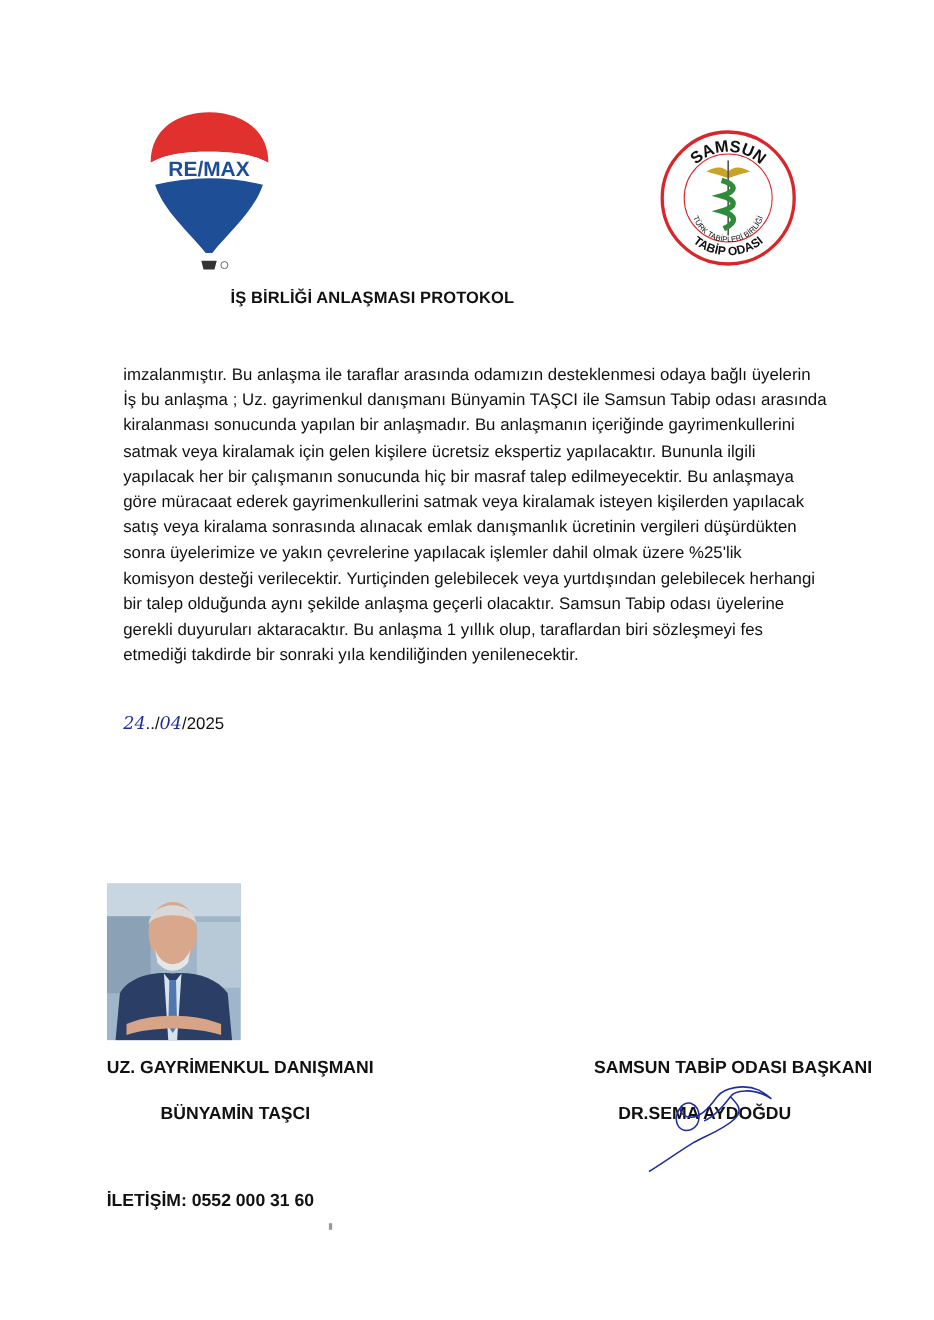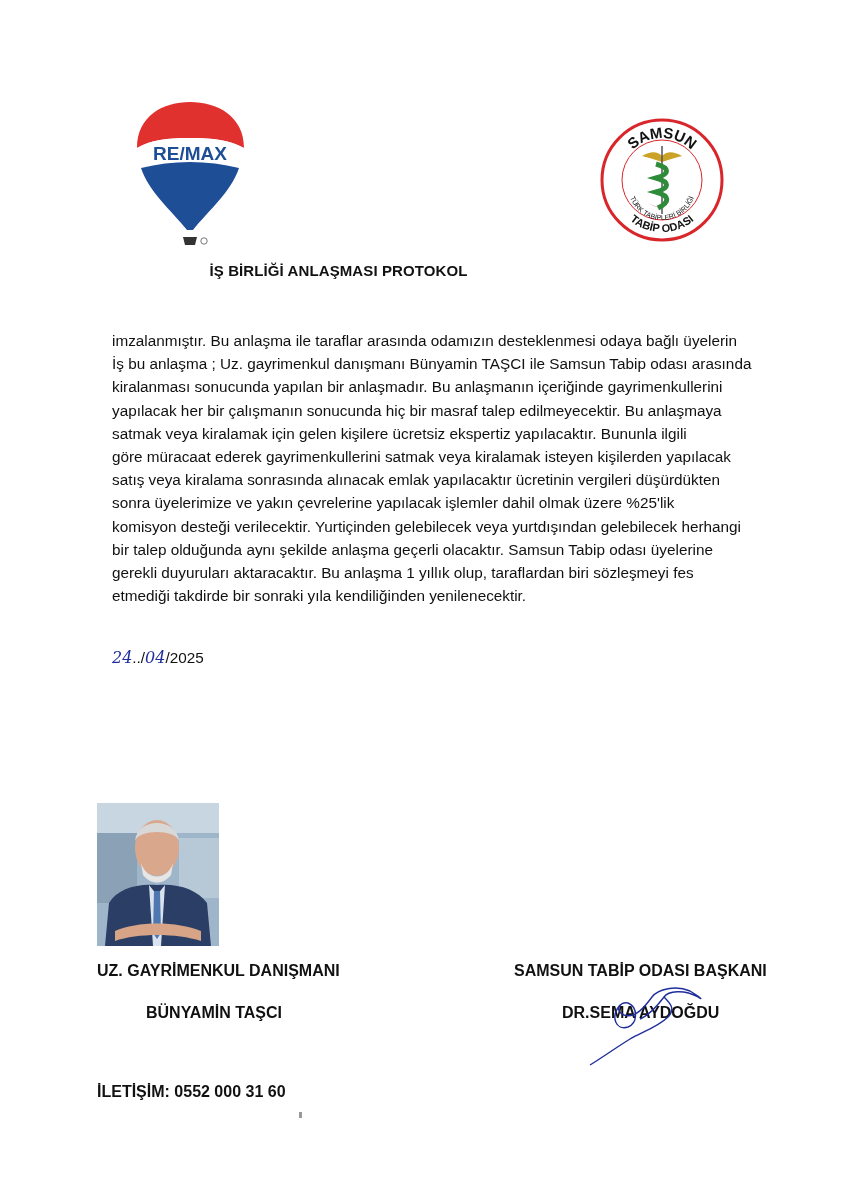--- a/index.html
+++ b/index.html
@@ -21,21 +21,21 @@
     #doc-body .line { white-space: nowrap; display: block; }
     #date-line { left: 112px; top: 648px; font-size: 15.3px; }
     .hand { font-family: "DejaVu Serif", serif; font-style: italic; color: #1f2e9c; font-size: 16px; text-align: center; }
     
     #photo { left: 97px; top: 803px; width: 122px; height: 143px; overflow: hidden; }
     
     .sig-bold { font-weight: bold; font-size: 16px; white-space: nowrap; }
     #left-role { left: 97px; top: 962px; }
     #left-name { left: 146px; top: 1004px; }
     #left-contact { left: 97px; top: 1083px; }
-    #right-role { left: 514px; top: 962px; }
+    #right-role { left: 540px; top: 962px; }
     #right-name { left: 562px; top: 1004px; }
     #signature { left: 580px; top: 975px; width: 150px; height: 95px; }
     #scan-mark { left: 299px; top: 1112px; width: 3px; height: 6px; background: #999; }
   </style>
 </head>
 <body>
 
 <div id="remax-logo" class="abs">
   <svg width="115" height="150" viewBox="0 0 115 150">
     <path d="M4 48 C4 16 30 2 57 2 C84 2 111 16 111 48 C96 40 80 38 57 38 C34 38 18 40 4 48 Z" fill="#e0312f"></path>
@@ -71,24 +71,24 @@
     </text>
   </svg>
 </div>
 
 <div id="doc-title" class="abs">İŞ BİRLİĞİ ANLAŞMASI PROTOKOL</div>
 
 <div id="doc-body" class="abs">
     <span class="line">imzalanmıştır. Bu anlaşma ile taraflar arasında odamızın desteklenmesi odaya bağlı üyelerin</span>
     <span class="line">İş bu anlaşma ; Uz. gayrimenkul danışmanı Bünyamin TAŞCI ile Samsun  Tabip odası arasında</span>
     <span class="line">kiralanması sonucunda yapılan bir anlaşmadır. Bu anlaşmanın içeriğinde gayrimenkullerini</span>
+    <span class="line">satmak veya kiralamak için gelen kişilere ücretsiz ekspertiz yapılacaktır. Bununla ilgili</span>
     <span class="line">yapılacak her bir çalışmanın sonucunda hiç bir masraf talep edilmeyecektir. Bu anlaşmaya</span>
-    <span class="line">satmak veya kiralamak için gelen kişilere ücretsiz ekspertiz yapılacaktır. Bununla ilgili</span>
     <span class="line">göre müracaat ederek gayrimenkullerini satmak veya kiralamak isteyen kişilerden yapılacak</span>
-    <span class="line">satış veya kiralama sonrasında alınacak emlak yapılacaktır ücretinin vergileri düşürdükten</span>
+    <span class="line">satış veya kiralama sonrasında alınacak emlak danışmanlık ücretinin vergileri düşürdükten</span>
     <span class="line">sonra üyelerimize ve yakın çevrelerine yapılacak işlemler dahil olmak üzere  %25'lik</span>
     <span class="line">komisyon desteği verilecektir. Yurtiçinden gelebilecek veya yurtdışından gelebilecek herhangi</span>
     <span class="line">bir talep olduğunda aynı şekilde anlaşma geçerli olacaktır. Samsun Tabip odası üyelerine</span>
     <span class="line">gerekli duyuruları aktaracaktır. Bu anlaşma 1 yıllık olup, taraflardan biri sözleşmeyi fes</span>
     <span class="line">etmediği takdirde bir sonraki yıla kendiliğinden yenilenecektir.</span>
   </div>
 
 <div id="date-line" class="abs">
   <span class="hand">24</span><span>..</span><span>/</span><span class="hand">04</span><span>/2025</span>
 </div>

